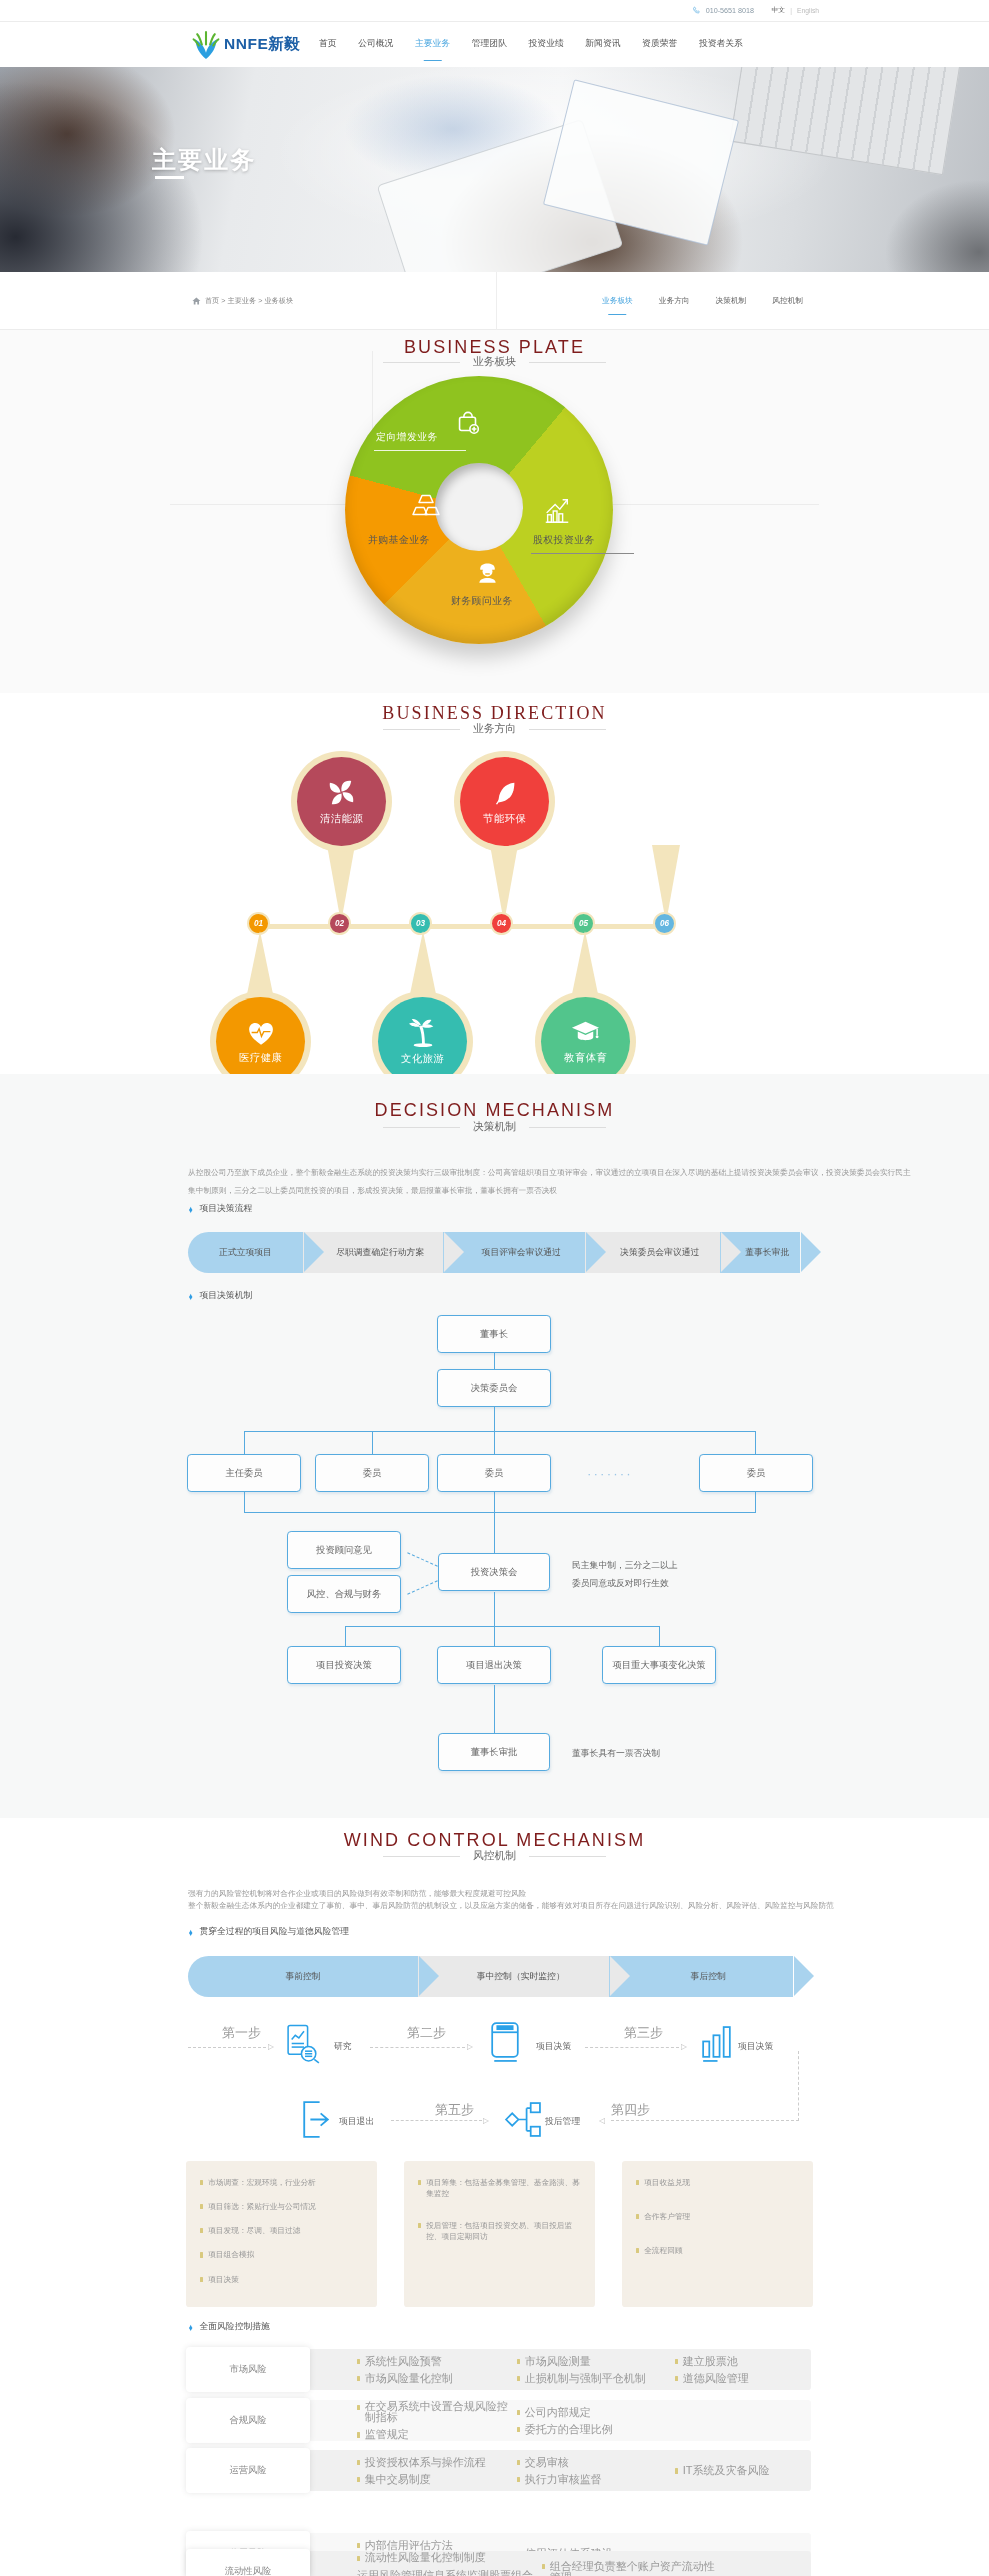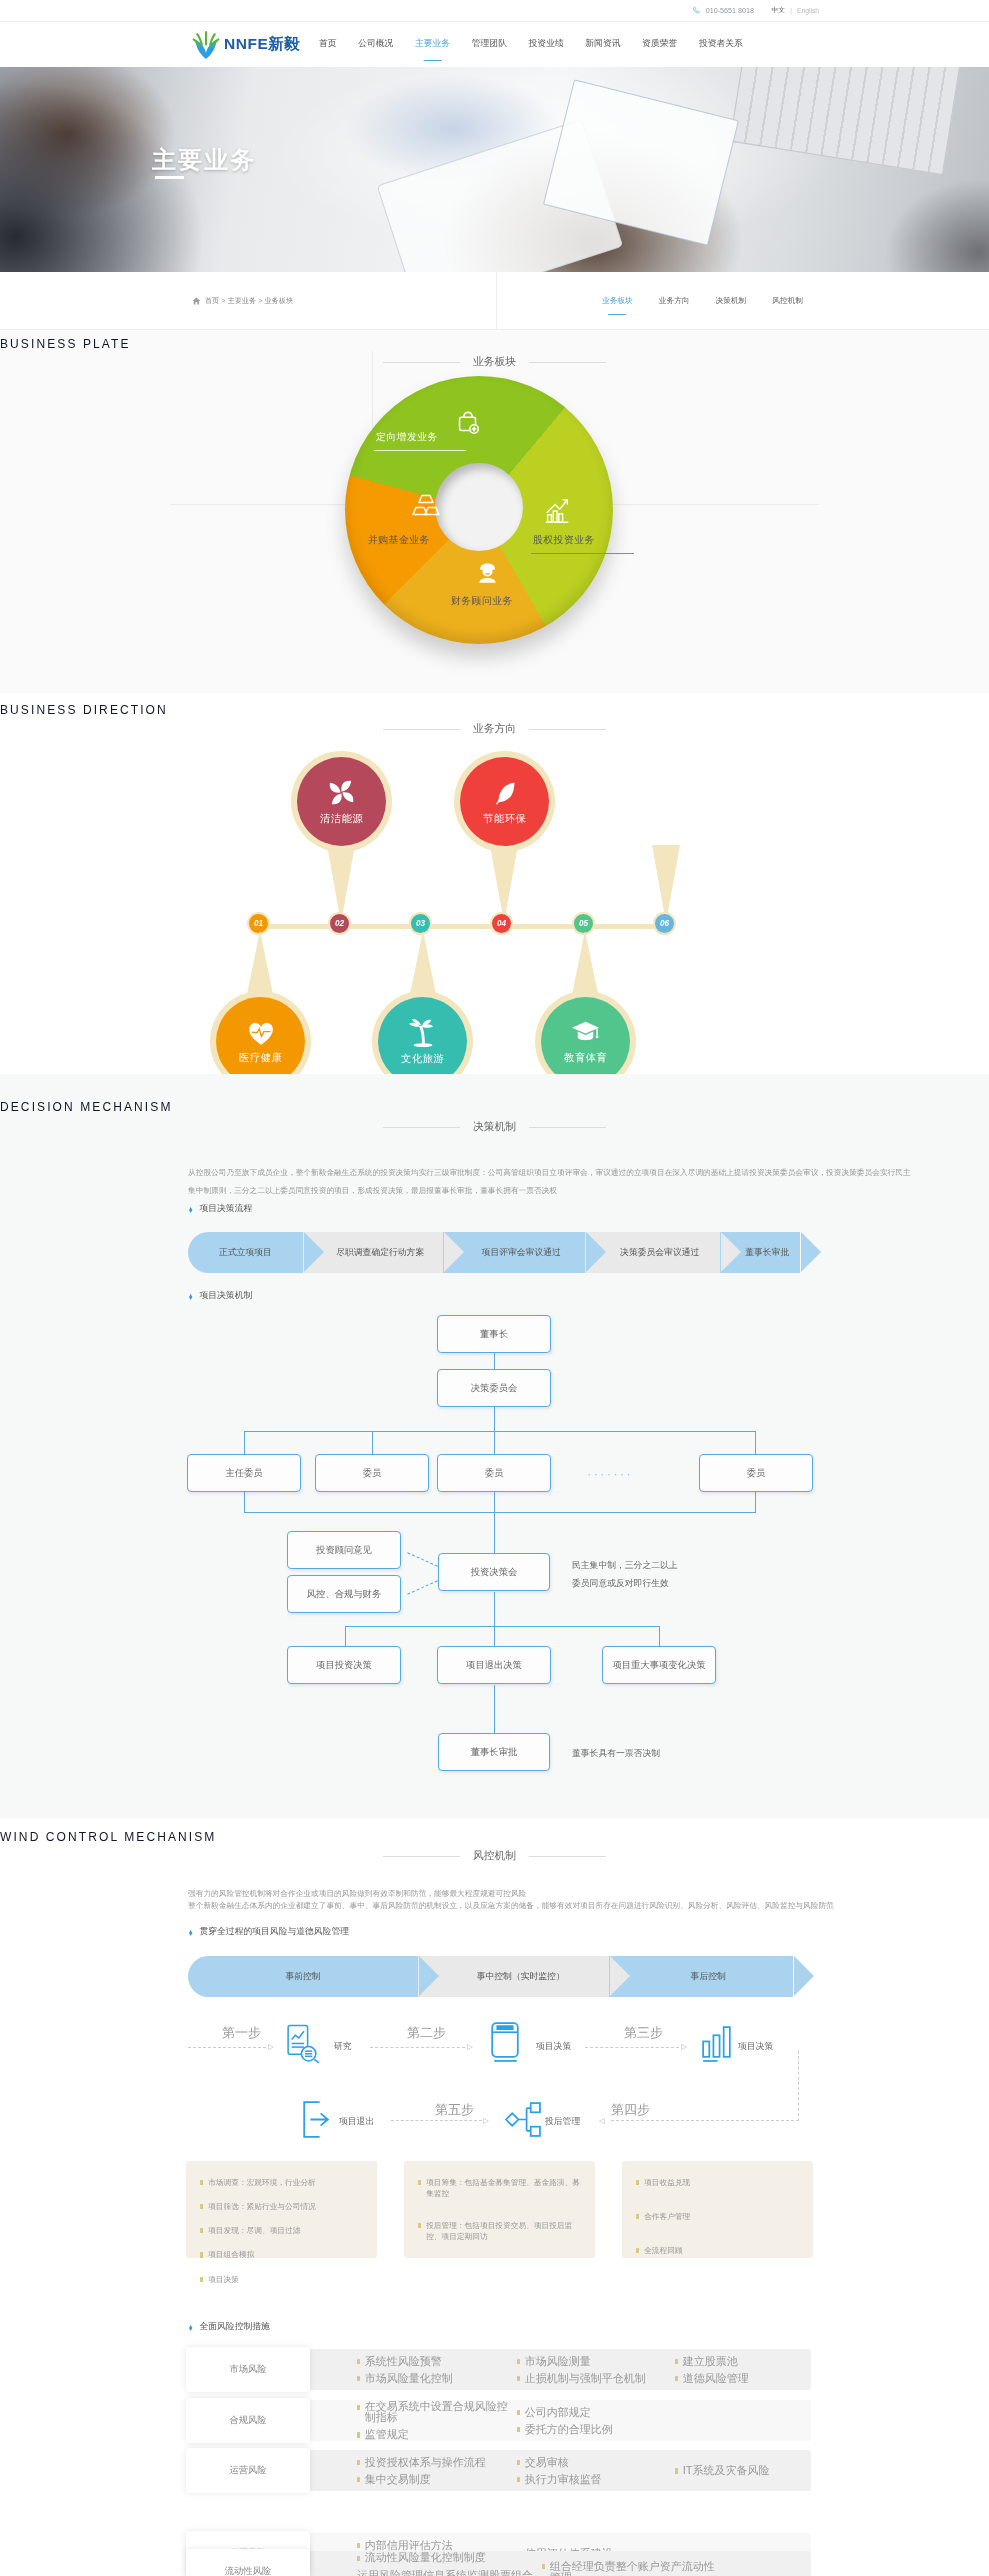--- a/index.html
+++ b/index.html
@@ -42,21 +42,21 @@
   
   .crumbbar{position:absolute;top:272px;left:0;width:989px;height:58px;background:#fff;border-bottom:0.5px solid #ececec;}
   .crumb-divider{position:absolute;left:496px;top:0;width:0.5px;height:58px;background:#eee;}
   .crumbs{position:absolute;left:192px;top:0;height:58px;display:flex;align-items:center;gap:4.1px;font-size:7.2px;color:#8a8a8a;}
   .subnav{position:absolute;left:602px;top:0;height:58px;display:flex;align-items:center;gap:26px;}
   .subnav-item{position:relative;font-size:7.7px;color:#666;cursor:pointer;white-space:nowrap;}
   .subnav-item.active{color:#4aa6df;}
   .subnav-item.active::after{content:'';position:absolute;left:50%;transform:translateX(-50%);bottom:-9.3px;width:17.5px;height:1.5px;background:#4aa6df;}
 
   
-  .sec-entitle{position:absolute;left:0;width:100%;text-align:left;font-size:12px;color:#0f172a;letter-spacing:2.1px;}
+  .sec-entitle{position:absolute;left:0;width:100%;text-align:center;font-size:18px;color:#7f1d1d;letter-spacing:2.1px;}
   .sec-cntitle{position:absolute;left:0;width:100%;display:flex;align-items:center;justify-content:center;gap:13.4px;font-size:10.8px;color:#666;}
   .tline{width:77px;height:0.5px;background:#ddd;}
   .diamond-h{display:flex;align-items:center;gap:6.2px;font-size:8.8px;color:#555;}
   .dmk{color:#2f9de4;font-size:10.3px;transform:scaleX(.75);display:inline-block;}
 
   
   .sec-plate{position:absolute;top:330px;left:0;width:989px;height:363px;background:#fafafa;}
   .guide-h{position:absolute;left:170px;top:174px;width:649px;height:0.5px;background:#ececec;}
   .guide-v{position:absolute;left:372px;top:20.6px;width:0.5px;height:155px;background:#ececec;}
   .donut{position:absolute;left:345px;top:46px;width:268px;height:268px;border-radius:50%;
@@ -93,21 +93,21 @@
 
   
   .sec-wind{position:absolute;top:1819px;left:0;width:989px;height:800px;background:#fff;}
   .wind-p{position:absolute;left:188px;width:726px;font-size:7.7px;color:#999;line-height:12.4px;}
   .stepflow{position:absolute;left:0;top:0;width:989px;height:100%;}
   .steplabel{position:absolute;font-size:13px;color:#999;}
   .dashline{position:absolute;border-top:1px dashed #ccc;}
   .dashv{position:absolute;border-left:1px dashed #ccc;}
   .dhead{position:absolute;color:#bdbdbd;font-size:7.7px;}
   .stepname{position:absolute;font-size:8.8px;color:#666;white-space:nowrap;}
-  .bcard{position:absolute;width:191px;height:97px;background:#f4efe7;border-radius:3.1px;padding:15.5px 14.4px;top:342px;}
+  .bcard{position:absolute;width:191px;height:146px;background:#f4efe7;border-radius:3.1px;padding:15.5px 14.4px;top:342px;}
   .bcard li{list-style:none;display:flex;gap:5.2px;font-size:7.7px;color:#999;line-height:11.3px;margin:0 0 13px 0;}
   .bcard ul{margin:0;padding:0;}
   .bmk{flex:0 0 2.6px;width:2.6px;height:5.2px;background:#d9c97e;margin-top:3.1px;border-radius:0.5px;}
   .riskrow{position:absolute;left:186px;width:625px;height:45px;}
   .risk-content{position:absolute;left:124px;top:2.1px;right:0;bottom:2.1px;border-radius:0 3.1px 3.1px 0;display:flex;align-items:center;padding-left:47px;}
   .risk-content.dark{background:#f0f0f0;} .risk-content.lite{background:#f8f8f8;}
   .risk-label{position:absolute;left:0;top:0;width:124px;height:100%;background:#fff;border-radius:4.1px;box-shadow:0 0 6.2px rgba(0,0,0,.10);display:flex;align-items:center;justify-content:center;font-size:9.3px;color:#888;z-index:2;}
   .rcol{display:flex;flex-direction:column;gap:7.2px;}
   .rcol.c1{width:160px;} .rcol.c2{width:158px;} .rcol.c3{width:134px;}
   .ritem{display:flex;gap:5.2px;font-size:11px;color:#999;line-height:10.3px;}
@@ -232,21 +232,21 @@
 
     <span class="plate-label" style="left:376px;top:101px;color:#fff;">定向增发业务</span>
     <div class="plate-underline" style="left:374px;top:120px;width:92px;background:rgba(255,255,255,.85);"></div>
     <span class="plate-label" style="left:533px;top:204px;color:#555;">股权投资业务</span>
     <div class="plate-underline" style="left:531px;top:223px;width:103px;background:#8a8a8a;"></div>
     <span class="plate-label" style="left:451px;top:265px;color:#555;">财务顾问业务</span>
     <span class="plate-label" style="left:368px;top:204px;color:#555;">并购基金业务</span>
   </div>
 
   <div class="sec-dir">
-    <div class="sec-entitle" style="top:10.3px;">BUSINESS DIRECTION</div>
+    <div class="sec-entitle" style="top:10.3px;font-family:Liberation Serif, serif;">BUSINESS DIRECTION</div>
     <div class="sec-cntitle" style="top:29px;">
       <div class="tline"></div>
       <span>业务方向</span>
       <div class="tline"></div>
     </div>
 
     <div class="tail-down" style="left:327px;top:152px;"></div>
     <div class="tail-down" style="left:490px;top:152px;"></div>
     <div class="tail-down" style="left:652px;top:152px;"></div>
 

